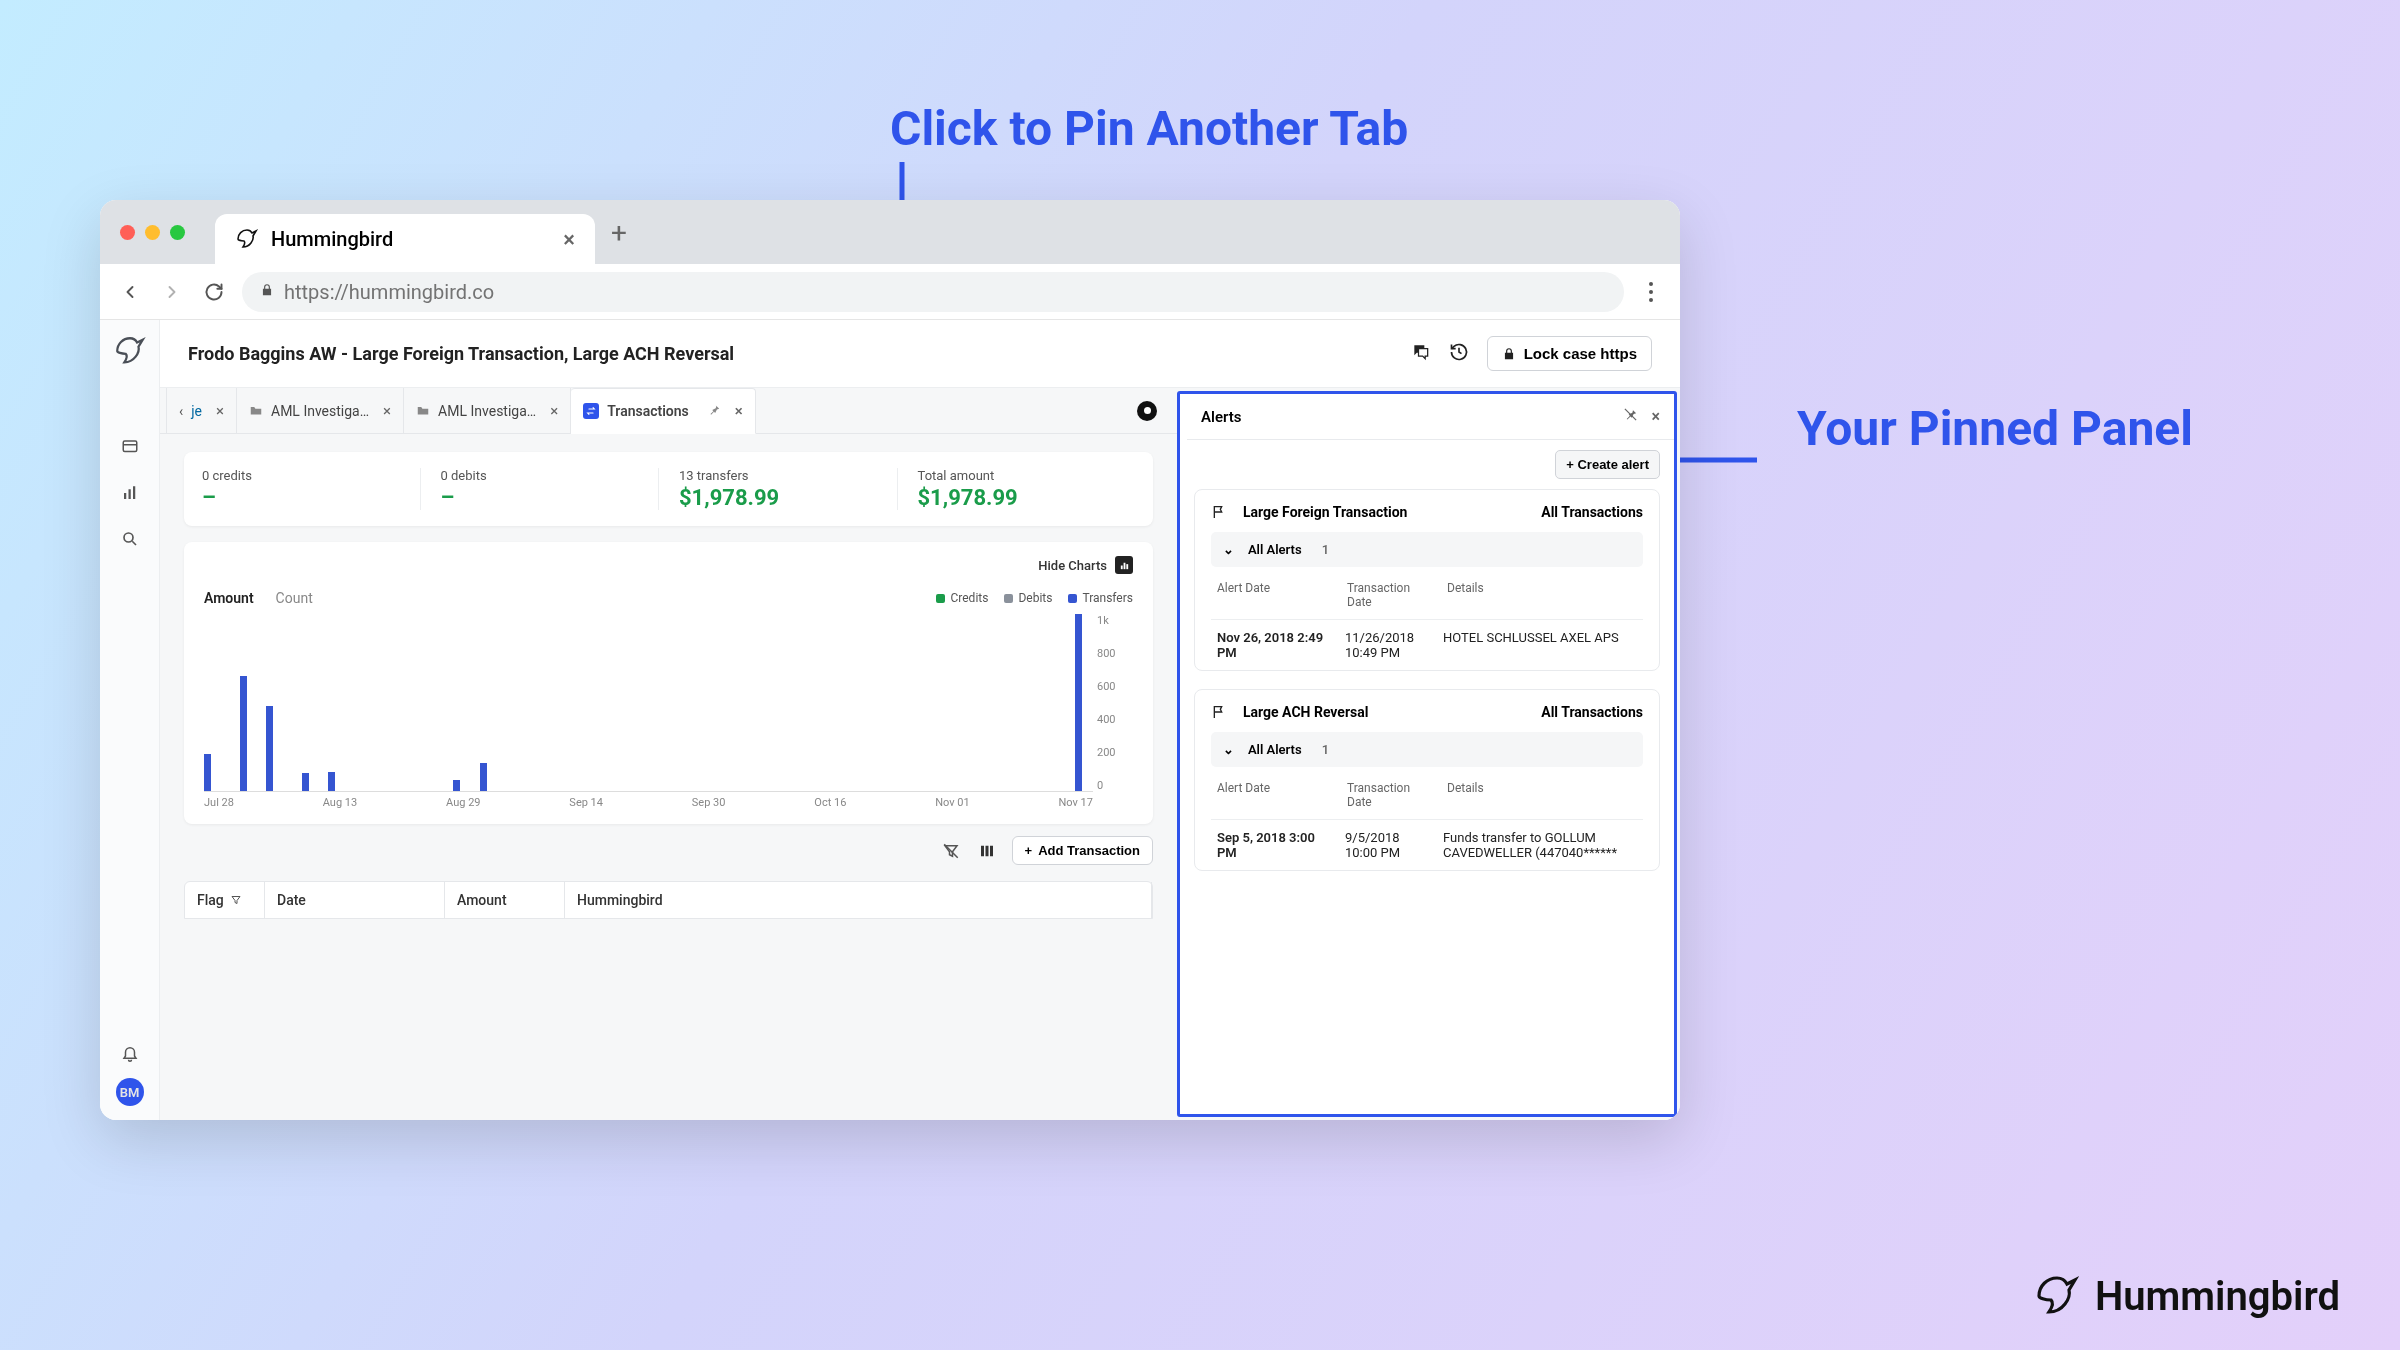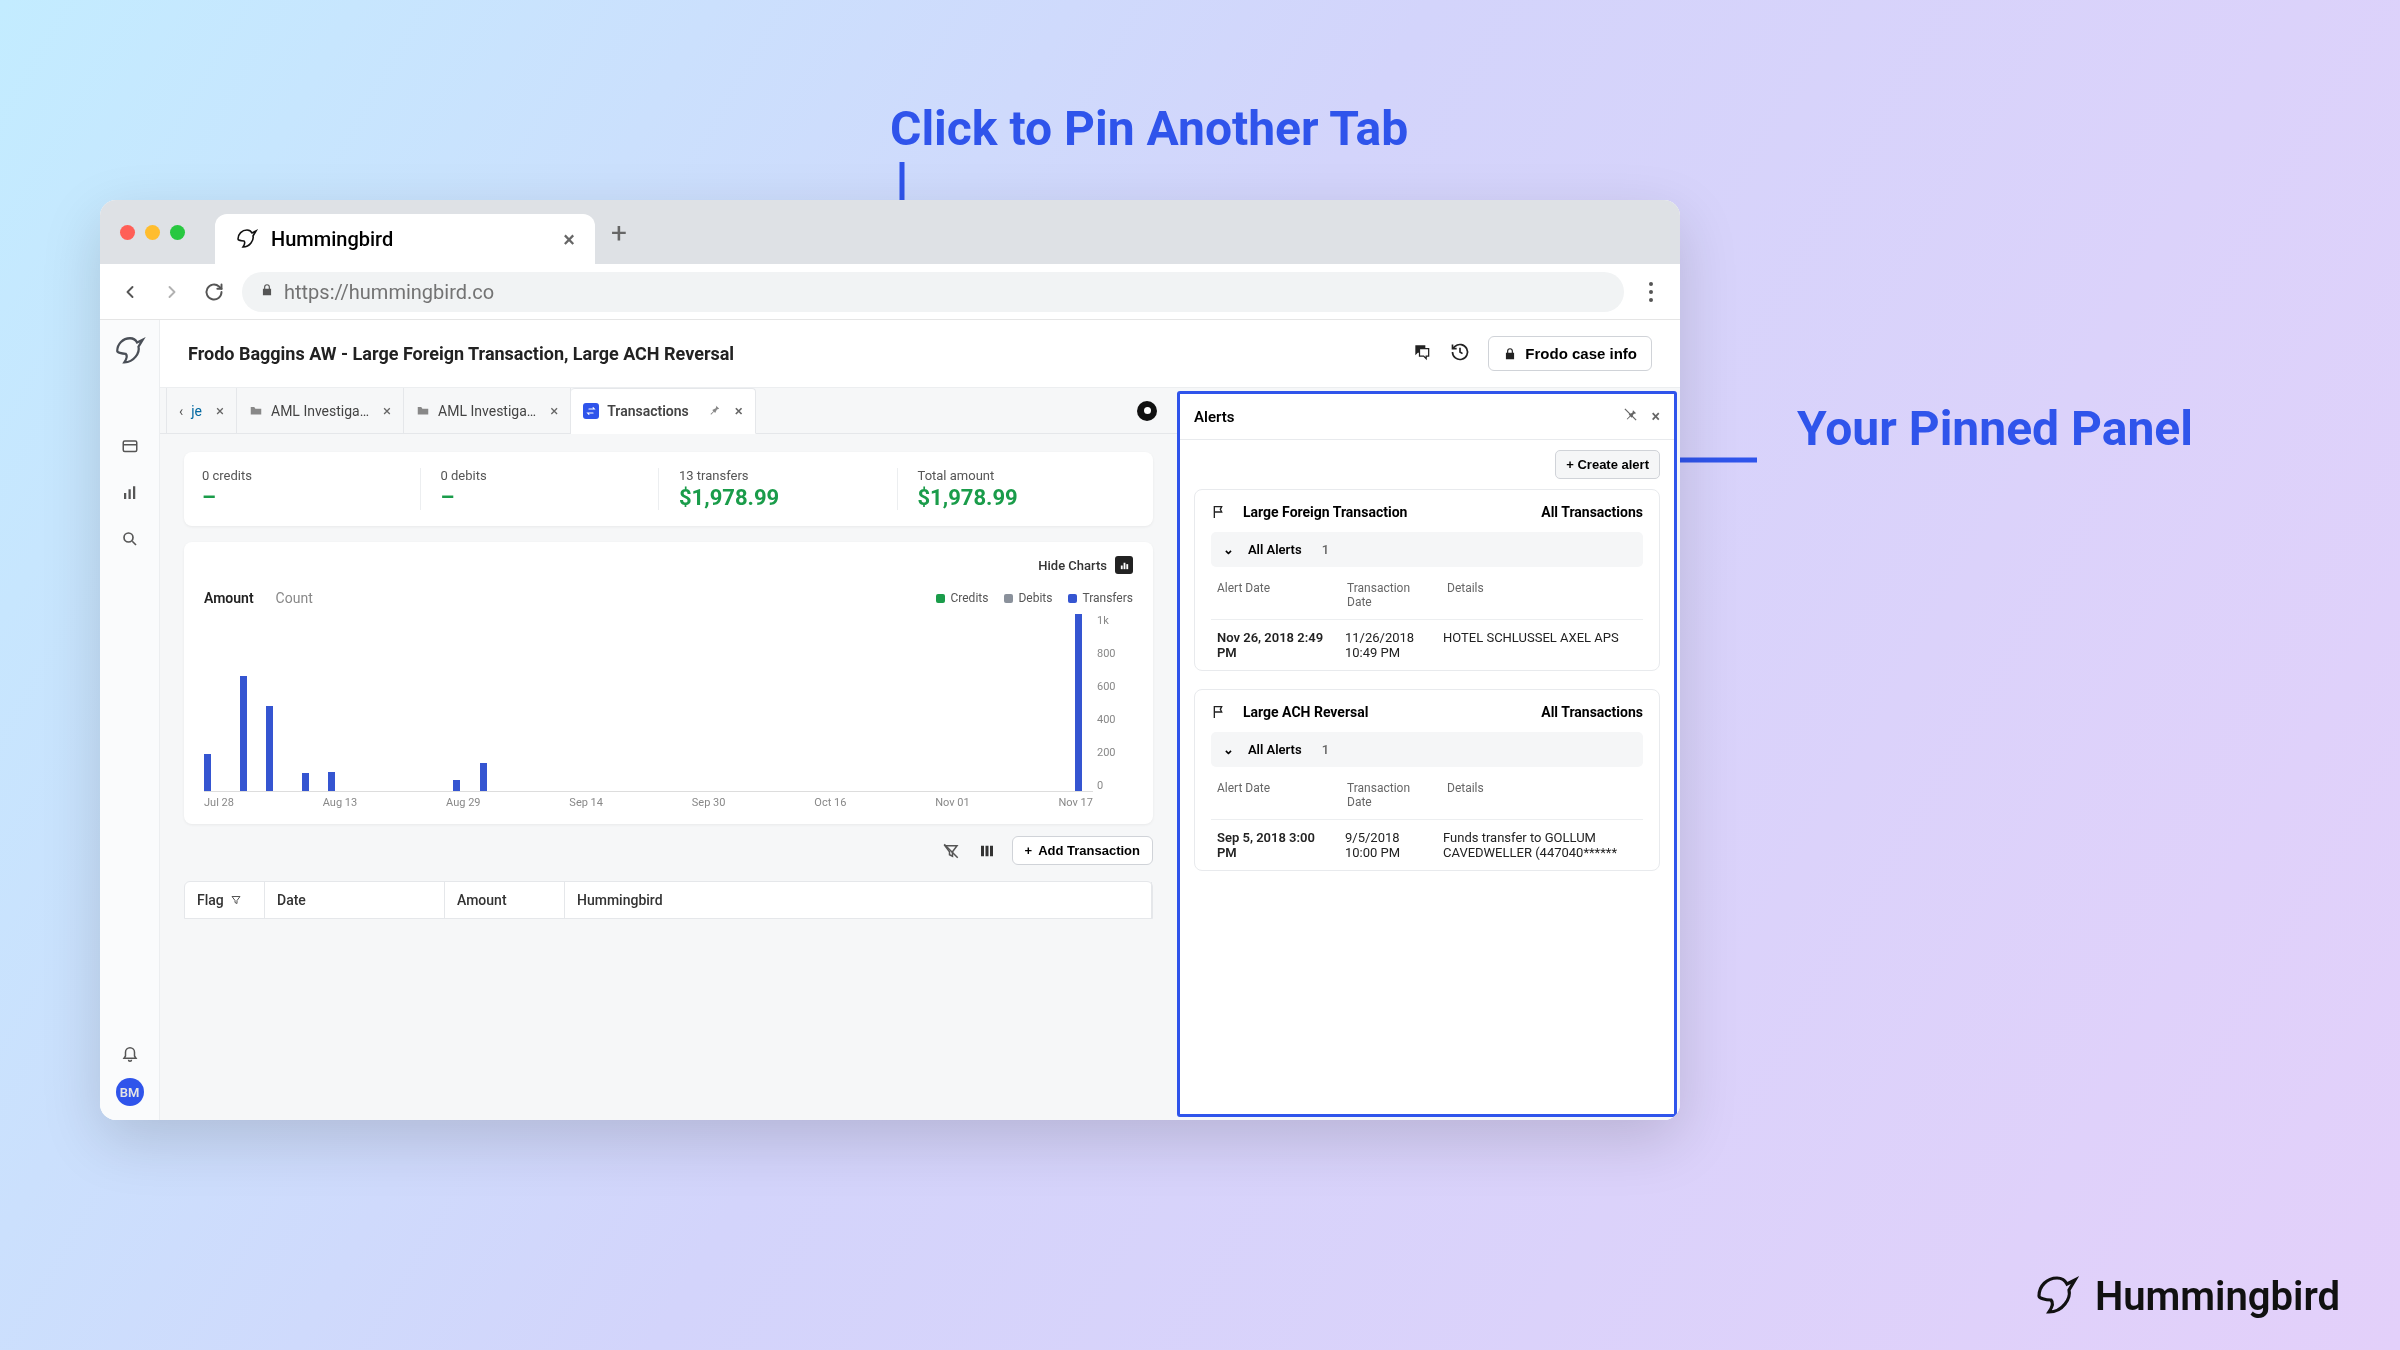--- a/index.html
+++ b/index.html
@@ -104,21 +104,21 @@
 .add-tx{border:1px solid #d0d3d8;border-radius:6px;padding:6px 12px;font-size:13px;font-weight:600;display:flex;align-items:center;gap:6px;background:#fff;cursor:pointer;}
 
 .table-head{background:#fff;border:1px solid #e5e7ea;border-radius:6px 6px 0 0;display:flex;font-size:14px;font-weight:500;color:#333;}
 .table-head div{padding:10px 12px;border-right:1px solid #e5e7ea;}
 .th-flag{width:80px;display:flex;align-items:center;gap:6px;}
 .th-date{width:180px;}
 .th-amt{width:120px;}
 .th-desc{flex:1;border-right:none;}
 
 
-.rp-head{height:46px;display:flex;align-items:center;padding:0 14px;font-size:15px;font-weight:600;border-bottom:1px solid #e8eaed;}
+.rp-head{height:46px;display:flex;align-items:center;padding:0 14px;font-size:15px;font-weight:600;border-bottom:1px solid #e8eaed;margin-left:7px;}
 .rp-head .ricons{margin-left:auto;display:flex;gap:14px;color:#666;font-size:16px;}
 .rp-body{flex:1;overflow:auto;padding:10px 14px 4px 14px;}
 .create-alert{display:flex;justify-content:flex-end;margin-bottom:10px;}
 .create-alert button{border:1px solid #d0d3d8;background:#f5f6f7;border-radius:5px;padding:6px 10px;font-size:13px;font-weight:600;cursor:pointer;}
 
 .alert-card{border:1px solid #e8eaed;border-radius:8px;padding:14px 16px 10px 16px;margin-bottom:18px;}
 .alert-top{display:flex;align-items:center;gap:16px;font-size:14px;}
 .alert-top .flagico{width:16px;height:16px;}
 .alert-top .aname{font-weight:700;}
 .alert-top .alltx{margin-left:auto;font-weight:700;font-size:14px;}
@@ -260,21 +260,21 @@
             <svg width="20" height="20" viewBox="0 0 24 24" fill="none" stroke="#222" stroke-width="2">
                 <path d="M3 12a9 9 0 1 0 3-6.7L3 8"></path>
                 <polyline points="3 3 3 8 8 8"></polyline>
                 <polyline points="12 7 12 12 15 14"></polyline>
               </svg>
           </div>
           <button class="lock-btn">
             <svg width="14" height="14" viewBox="0 0 24 24" fill="#222">
                 <path d="M17 10V7a5 5 0 0 0-10 0v3H5v11h14V10h-2zM9 7a3 3 0 0 1 6 0v3H9V7z"></path>
               </svg>
-            <span>Frodo case info</span>
+            <span>Lock case https</span>
           </button>
         </div>
       </div>
 
       <div class="panels">
 
         <div class="left-panel">
           <div class="tabbar">
             <div class="tab first">
               <span class="nav-arrow">‹</span>

